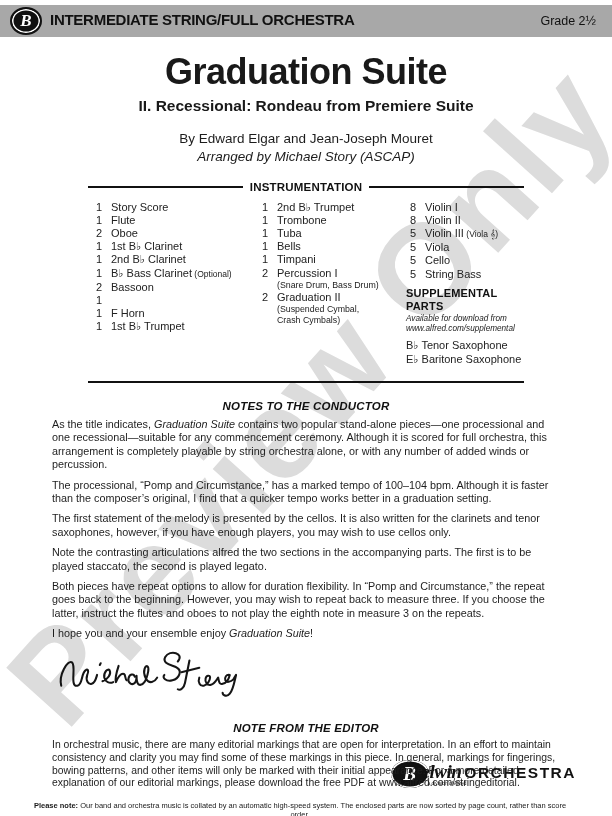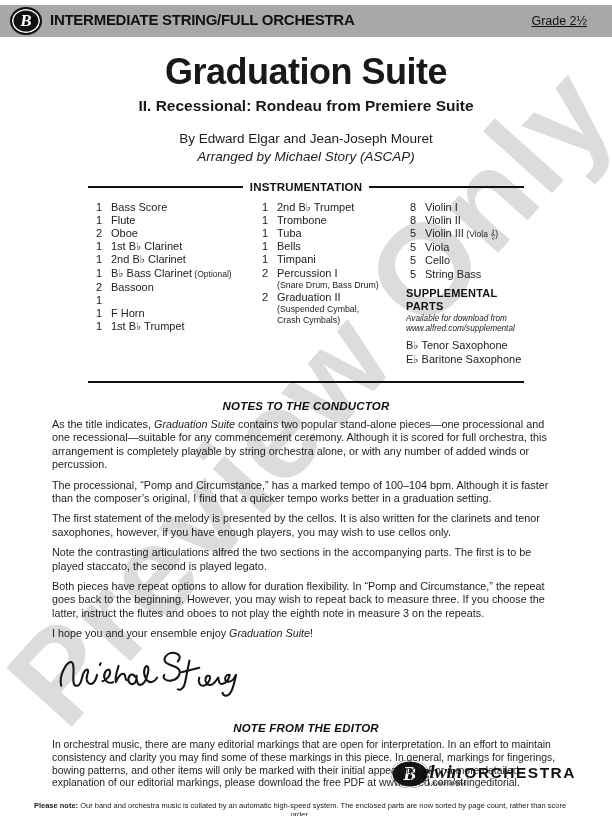--- a/index.html
+++ b/index.html
@@ -30,21 +30,21 @@
   }
   .brand-oval span {
     color:#fff; font-family:"Liberation Serif", serif; font-style:italic;
     font-weight:bold; font-size:17px; line-height:1; transform:translateY(-1px);
   }
   .series-title {
     position:absolute; left:50px; top:6px; font-size:15.5px; font-weight:bold;
     letter-spacing:-0.3px; color:#111; transform:scaleX(0.97); transform-origin:left center;
     white-space:nowrap;
   }
-  .grade { position:absolute; right:25px; top:9px; font-size:12.5px; color:#111;text-decoration:underline; }
+  .grade { position:absolute; right:16px; top:9px; font-size:12.5px; color:#111; }
   
   .title { margin-top:52px; text-align:center; font-size:36px; font-weight:bold; letter-spacing:-0.5px; color:#191919; line-height:40px; }
   .movement { text-align:center; font-size:15.5px; font-weight:bold; line-height:18.5px; color:#191919; }
   .movements { margin-top:5px; }
   .byline { margin-top:15px; text-align:center; font-size:13.5px; color:#1c1c1c; }
   .arranger { margin-top:3px; text-align:center; font-size:13.5px; font-style:italic; color:#1c1c1c; }
   
   .instr-head { display:flex; align-items:center; margin:17px 88px 0 88px; }
   .instr-head .rule { flex:1; border-top:2px solid #111; }
   .instr-head .label { padding:0 7px; font-size:11.5px; font-weight:bold; letter-spacing:0.2px; color:#111; }
@@ -117,21 +117,21 @@
     <div class="instr-head">
       <div class="rule"></div>
       <div class="label">INSTRUMENTATION</div>
       <div class="rule"></div>
     </div>
 
     <div class="instr-grid">
       <div class="instr-col">
           <div class="instr-row">
             <span class="qty">1</span>
-            <span class="iname">Bass Score</span>
+            <span class="iname">Story Score</span>
           </div>
           <div class="instr-row">
             <span class="qty">1</span>
             <span class="iname">Flute</span>
           </div>
           <div class="instr-row">
             <span class="qty">2</span>
             <span class="iname">Oboe</span>
           </div>
           <div class="instr-row">

